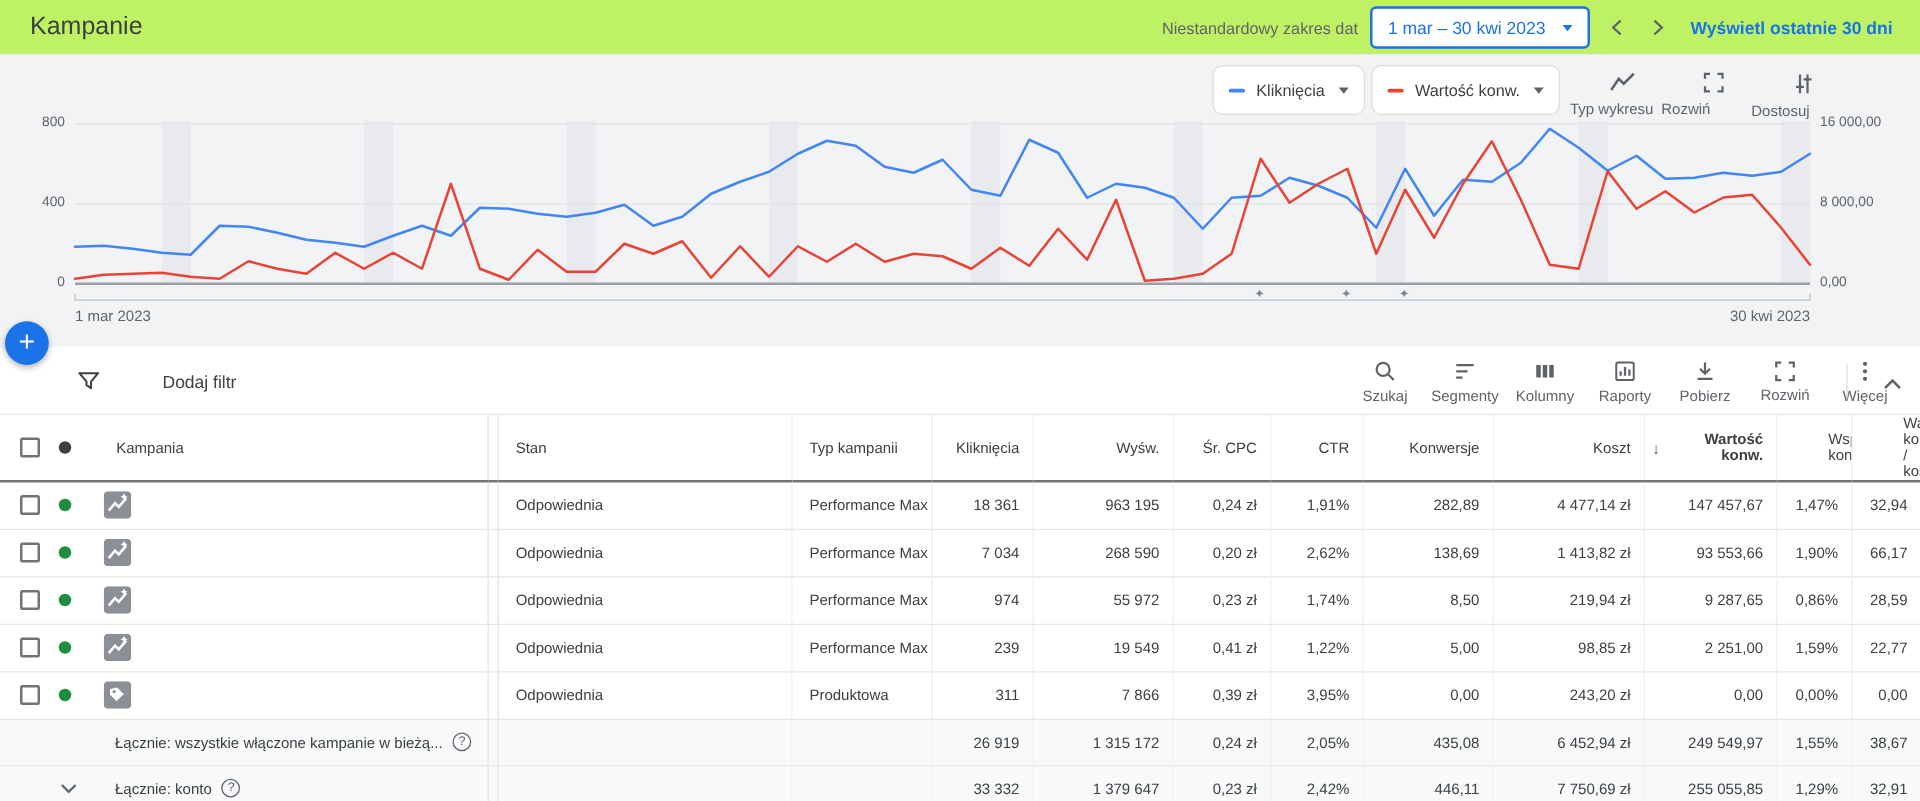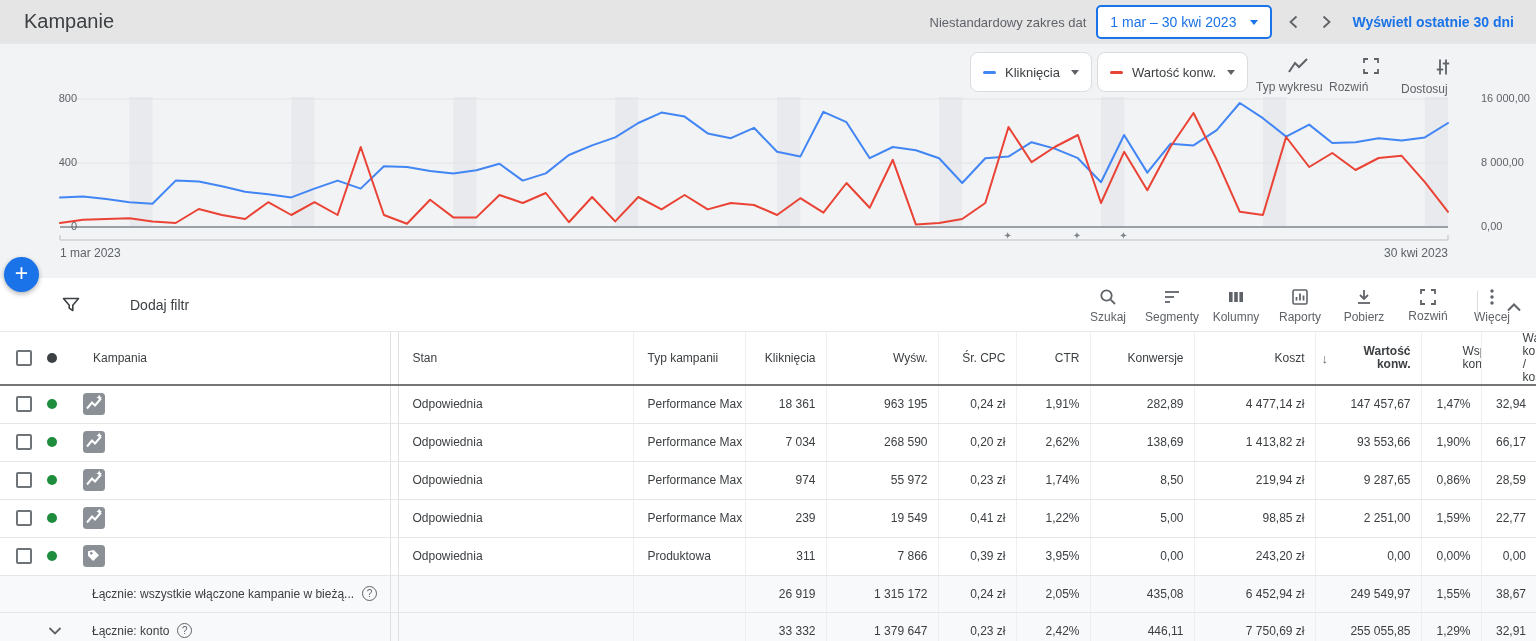--- a/index.html
+++ b/index.html
@@ -1,38 +1,38 @@
 <!DOCTYPE html>
 <html><head>
 <meta charset="utf-8">
 <style>
   * { box-sizing: border-box; margin: 0; padding: 0; }
   html,body { width:1536px; height:641px; overflow:hidden; background:#fff;
               font-family:"Liberation Sans","DejaVu Sans",sans-serif; }
   .app { position:relative; width:1536px; height:641px; background:#fff; }
 
   
-  .topbar { height:44px; background:#e5e5e5; border-bottom:1px solid #e6e8ea;
+  .topbar { height:44px; background:#bef264; border-bottom:1px solid #e6e8ea;
             display:flex; align-items:center; position:relative; }
   .page-title { font-size:20px; color:#3c4043; margin-left:24px; }
   .date-area { position:absolute; right:22px; top:0; height:44px; display:flex; align-items:center; gap:10px; }
   .date-label { font-size:13px; color:#5f6368; }
   .date-box { display:flex; align-items:center; gap:14px; border:2px solid #1a73e8; border-radius:5px;
               height:34px; padding:0 12px; color:#1a73e8; font-size:14px; cursor:pointer; background:#fff; }
   .caret-blue { width:0; height:0; border-left:4px solid transparent; border-right:4px solid transparent;
                 border-top:5px solid #1a73e8; }
   .caret-gray { width:0; height:0; border-left:4px solid transparent; border-right:4px solid transparent;
                 border-top:5px solid #5f6368; margin-left:2px; }
   .chev-btn { background:none; border:none; padding:2px 7px; cursor:pointer; display:flex; align-items:center; }
   .last30 { color:#1a73e8; font-size:14px; font-weight:bold; text-decoration:none; margin-left:4px; cursor:pointer; }
 
   
   .chart-panel { position:relative; height:234px; background:#f1f3f4; overflow:hidden; }
   .plot { position:absolute; left:0; top:0; }
-  .ytick { position:absolute; font-size:11px; color:#5f6368; line-height:13px;margin-left:25px; }
+  .ytick { position:absolute; font-size:11px; color:#5f6368; line-height:13px; }
   .ytl { left:0; width:52px; text-align:right; }
   .ytr { left:1456px; width:74px; text-align:left; }
   .xlabel { position:absolute; font-size:12px; color:#5f6368; }
   .metric-select { position:absolute; top:8px; height:40px; background:#fff; border:1px solid #dadce0;
                    border-radius:8px; display:flex; align-items:center; padding:0 12px; gap:9px;
                    font-size:13px; color:#3c4043; cursor:pointer; }
   #metric1 { left:970px; min-width:114px; }
   #metric2 { left:1097px; min-width:142px; }
   .metric-dash { width:13px; height:3px; border-radius:2px; background:#4285f4; }
   .chart-tool { position:absolute; top:13px; width:84px; font-size:12px; color:#5f6368; cursor:pointer; }

